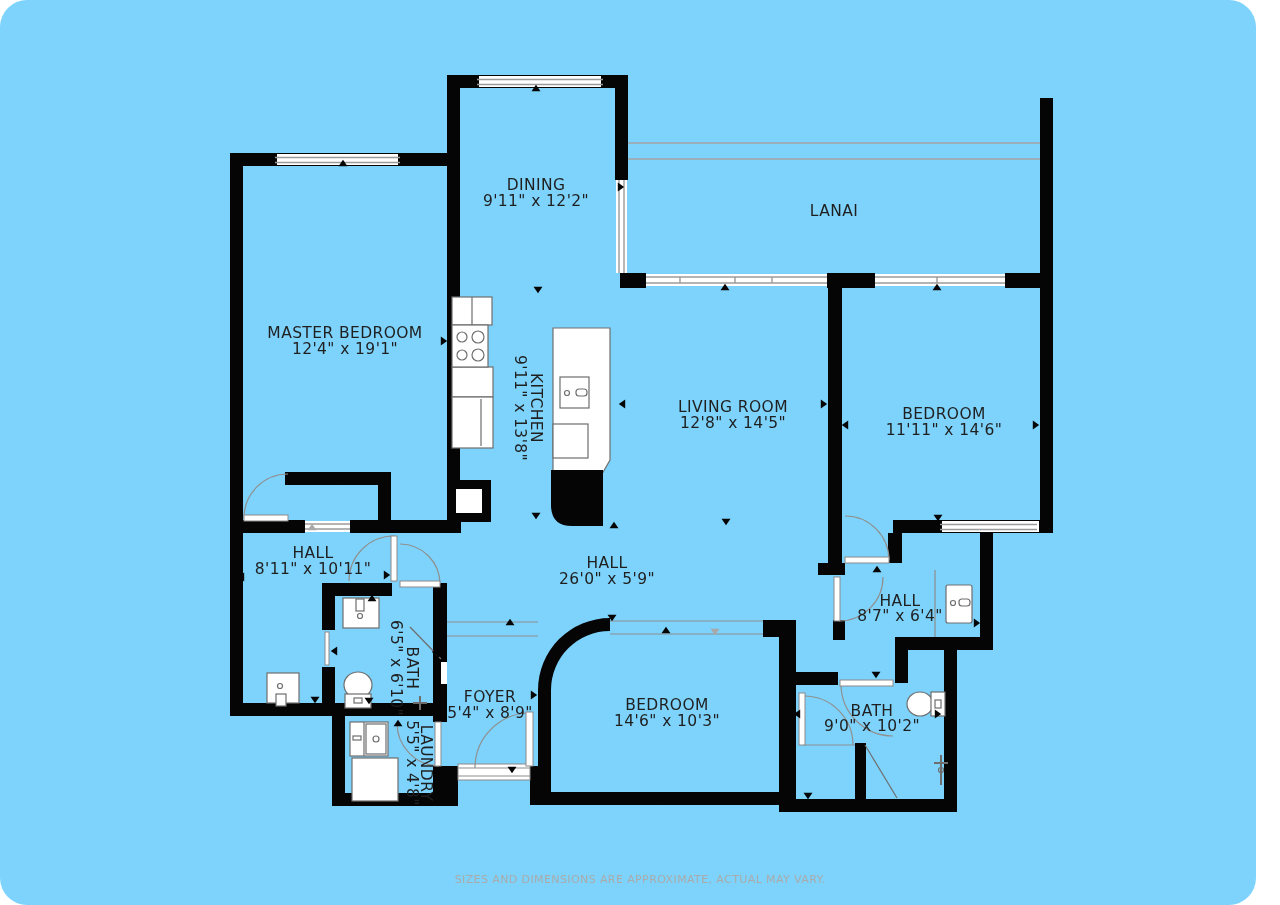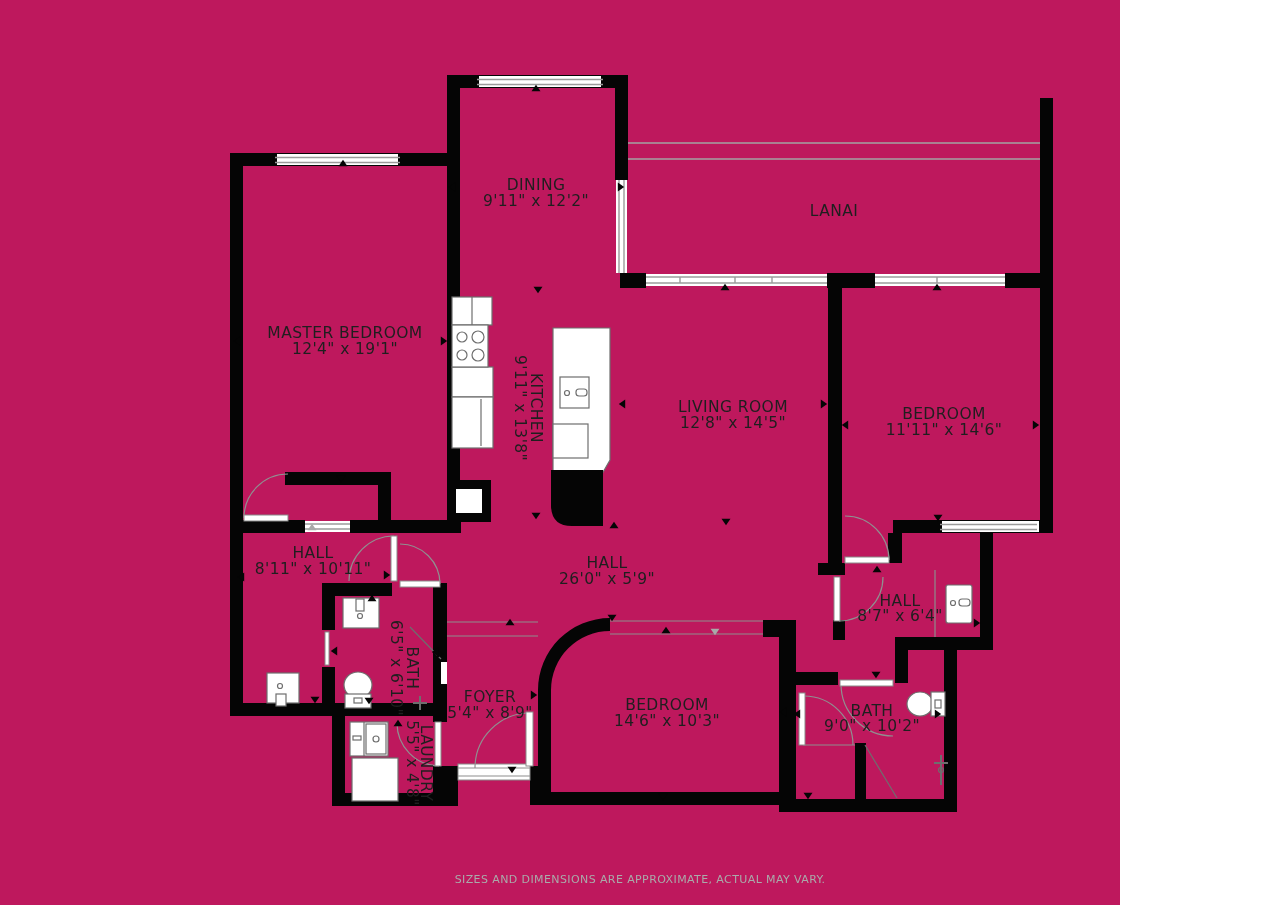--- a/index.html
+++ b/index.html
@@ -1,16 +1,16 @@
 <!DOCTYPE html>
 <html><head>
 <meta charset="utf-8">
 <style>
   html,body{margin:0;padding:0;background:#ffffff;}
-  .stage{width:1120px;height:905px;position:relative;background:#be185d;overflow:hidden;}
+  .stage{width:1256px;height:905px;position:relative;background:#7dd3fc;overflow:hidden;border-radius:27px;}
   .w{fill:#050505;}
   .inset{fill:#ffffff;}
   .fx{fill:#ffffff;stroke:#6e6e6e;stroke-width:1.2;}
   .fxl{fill:none;stroke:#6e6e6e;stroke-width:1.2;}
   .win{stroke:#9b9b9b;stroke-width:1.4;fill:none;}
   .winbg{fill:#ffffff;}
   .tick{fill:#050505;}
   .rail{stroke:#a3a3a3;stroke-width:1.4;fill:none;}
   .open{stroke:#8d8d8d;stroke-width:1.2;fill:none;}
   .leaf{fill:#ffffff;stroke:#8a8a8a;stroke-width:1;}

